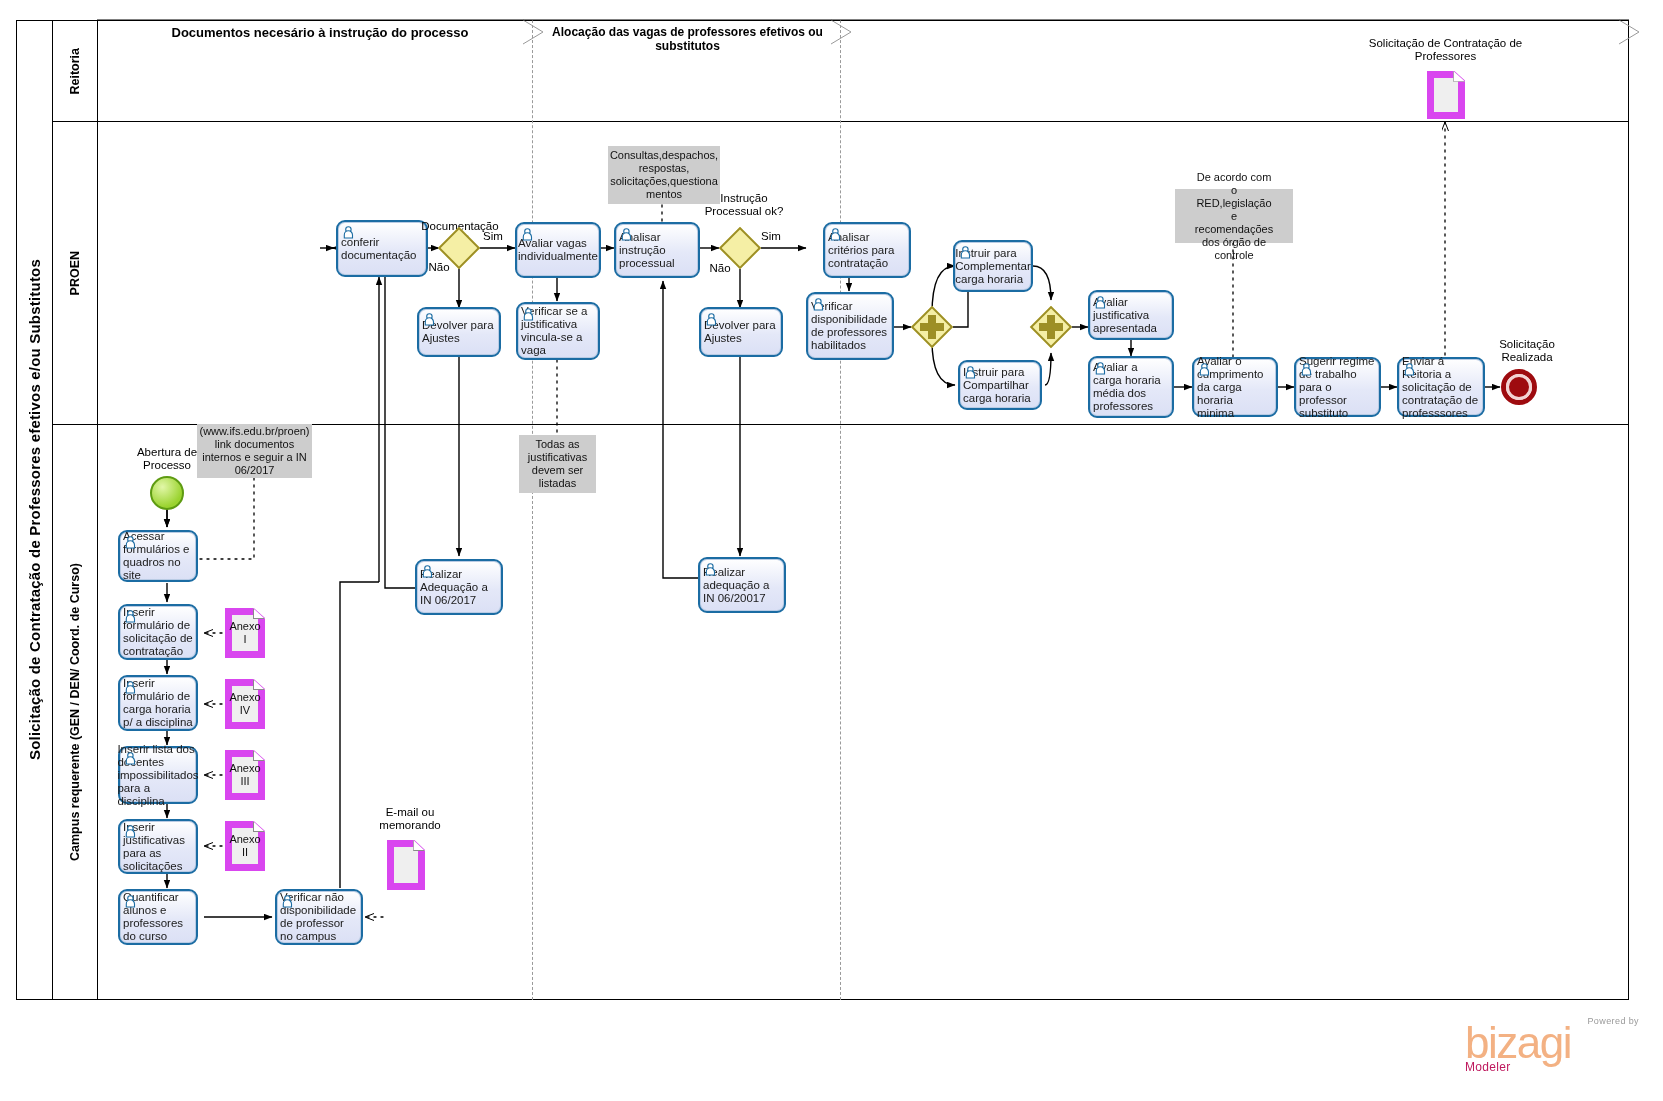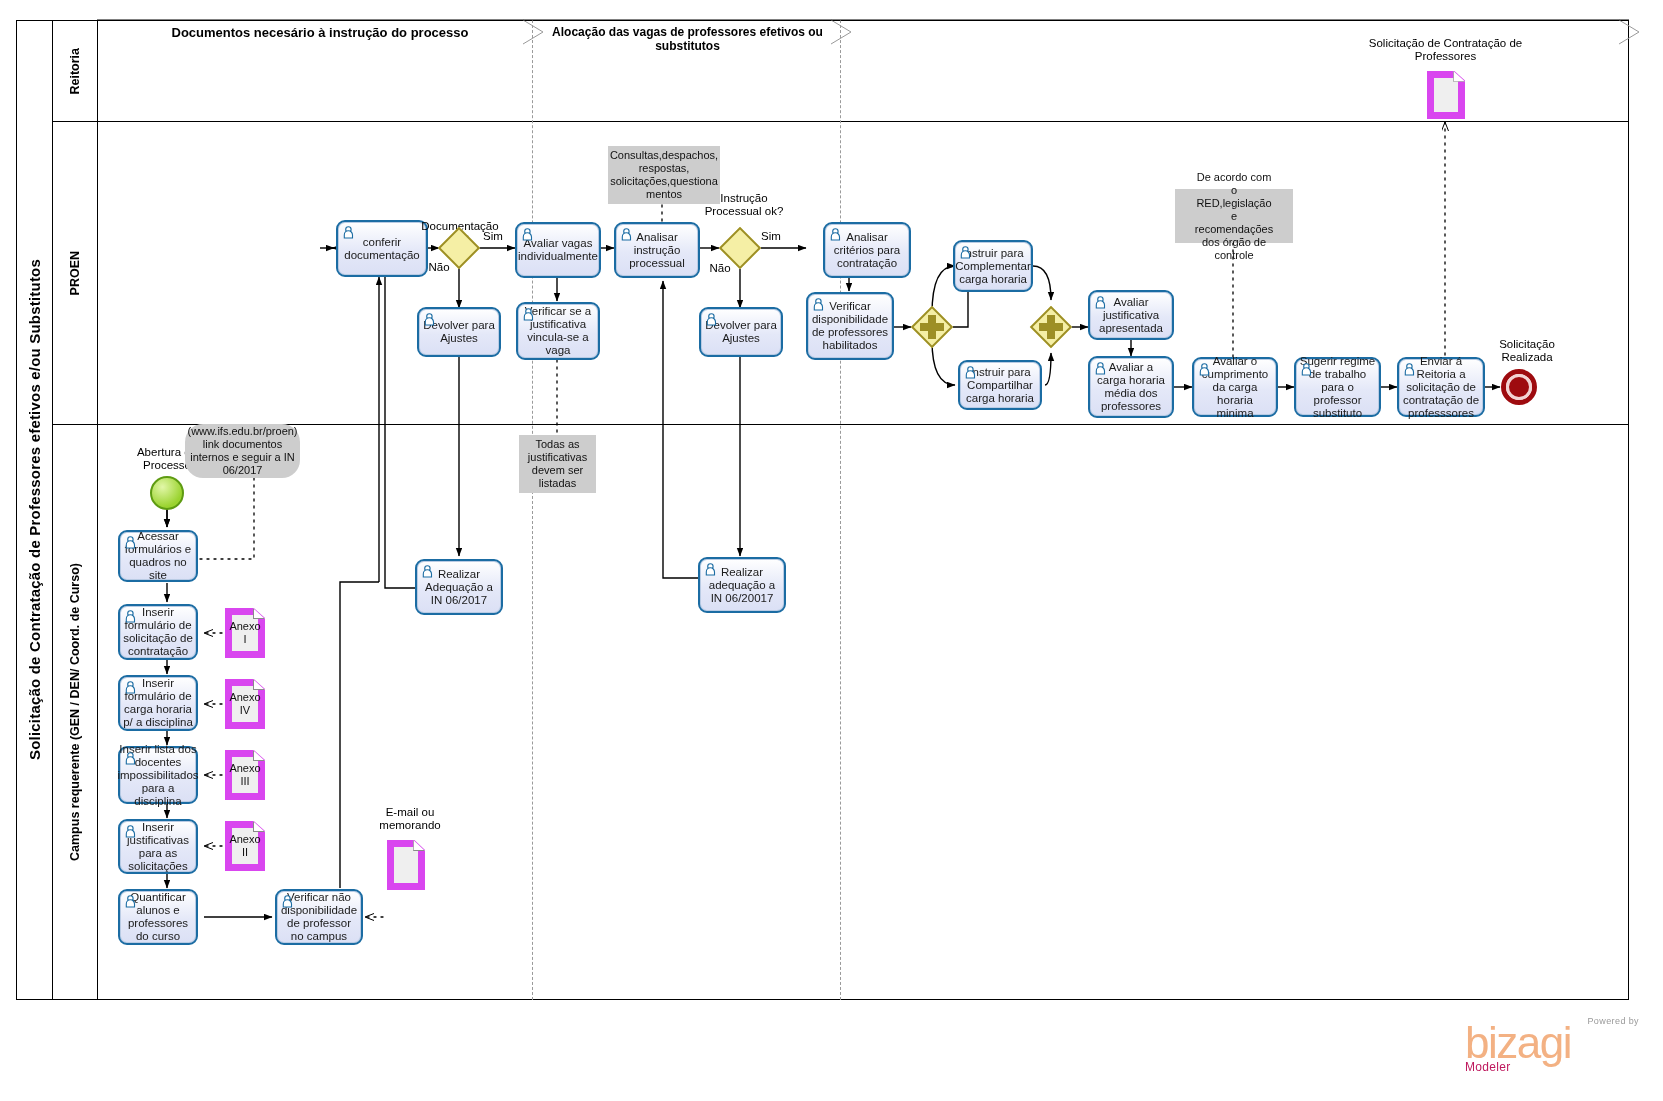--- a/index.html
+++ b/index.html
@@ -18,21 +18,21 @@
   .lane-body{position:absolute;border:1px solid #000;box-sizing:border-box;background:#fff;}
 
   
   .phase-label{position:absolute;font-weight:bold;font-size:13px;color:#000;text-align:center;}
   .phase-sep{position:absolute;width:0;border-left:1px dashed #9a9a9a;}
 
   
   .task{position:absolute;box-sizing:border-box;border:2px solid #1b6ca3;border-radius:9px;
       background:linear-gradient(180deg,#ffffff 0%,#e4e8f8 55%,#dbe0f5 100%);
       box-shadow:0 0 0 1px #b9cbe4 inset;
-      display:flex;align-items:center;justify-content:center;text-align:center;
+      display:flex;align-items:center;justify-content:center;text-align:left;
       font-size:11.5px;line-height:13px;color:#1a1a1a;padding:12px 3px;}
   .task .lbl{position:relative;z-index:2;display:block;}
   .task .uico{position:absolute;left:5px;top:4px;z-index:3;}
 
   
   .gw{position:absolute;width:42px;height:42px;}
   .gw .dia{width:30px;height:30px;margin:6px;transform:rotate(45deg);
       background:#f5efa5;border:2px solid #9d8f25;box-sizing:border-box;}
   .gw .plus{position:absolute;left:0;top:0;width:42px;height:42px;}
 
@@ -414,21 +414,21 @@
   </div>
 
   <div class="etxt" style="left:1484px;top:338px;width:86px;">Solicitação Realizada</div>
   <div class="ev-end" style="left:1501px;top:369px;">
     <div class="core"></div>
   </div>
 
   <div class="etxt" style="left:112px;top:446px;width:110px;">Abertura de Processo</div>
   <div class="ev-start" style="left:150px;top:476px;"></div>
 
-  <div class="note" style="left:185px;top:424px;width:115px;height:54px;border-radius:18px;">(www.ifs.edu.br/proen) link documentos internos e seguir a IN 06/2017</div>
+  <div class="note" style="left:197px;top:424px;width:115px;height:54px;">(www.ifs.edu.br/proen) link documentos internos e seguir a IN 06/2017</div>
 
   <div class="task" style="left:118px;top:530px;width:80px;height:52px;">
     <span class="uico">
       <svg width="15" height="13" viewBox="0 0 15 13">
           <circle cx="5.4" cy="3.4" r="2.7" fill="#fff" stroke="#1b6ca3" stroke-width="1.1"></circle>
           <path d="M1.3 12 v-3.1 a4.1 4.1 0 0 1 8.2 0 V12z" fill="#fff" stroke="#1b6ca3" stroke-width="1.1"></path>
         </svg>
     </span>
     <span class="lbl">Acessar formulários e quadros no site</span>
   </div>

